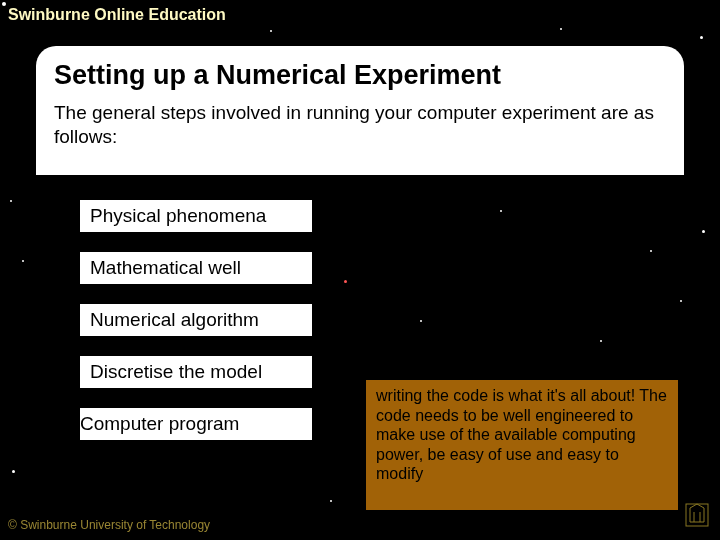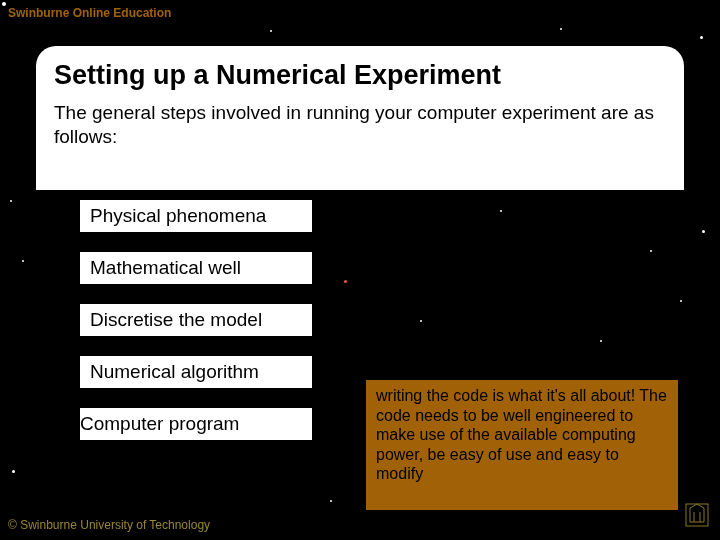--- a/index.html
+++ b/index.html
@@ -5,26 +5,26 @@
   * { margin: 0; padding: 0; box-sizing: border-box; }
   html, body { width: 720px; height: 540px; overflow: hidden; font-family: Arial, Helvetica, sans-serif; }
   .slide {
     width: 720px; height: 540px;
     background: #000;
     position: relative;
   }
   .star { position: absolute; background: #fff; border-radius: 50%; }
   .header-brand {
     position: absolute; top: 6px; left: 8px;
-    color: #a16207; font-size: 12px; font-weight: bold;
+    color: #fef9c3; font-size: 16px; font-weight: bold;
   }
   .content-card {
     position: absolute;
     top: 46px; left: 36px;
-    width: 648px; height: 144px;
+    width: 648px; height: 129px;
     background: #fff;
     border-radius: 20px 20px 0 0;
     padding: 14px 18px 10px 18px;
   }
   .title {
     font-size: 27px; font-weight: bold; color: #000;
     margin-bottom: 10px;
   }
   .intro {
     font-size: 19px; color: #000; line-height: 1.25;
@@ -90,24 +90,24 @@
   </div>
 
   <div class="steps">
     <div class="step-box">
       <span>Physical phenomena</span>
     </div>
     <div class="step-box">
       <span>Mathematical well</span>
     </div>
     <div class="step-box">
-      <span>Discretise the model</span>
+      <span>Numerical algorithm</span>
     </div>
     <div class="step-box">
-      <span>Numerical algorithm</span>
+      <span>Discretise the model</span>
     </div>
     <div class="step-box center">
       <span>Computer program</span>
     </div>
   </div>
 
   <div class="callout">
     <span>writing the code is what it's all about!  The code needs to be well engineered to make use of the available computing power, be easy of use and easy to modify</span>
   </div>
 

